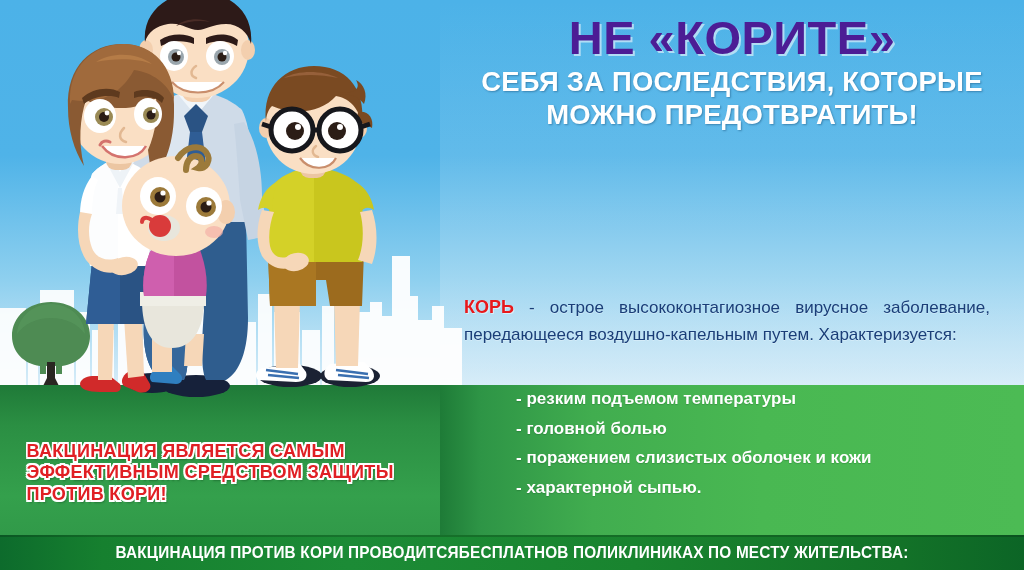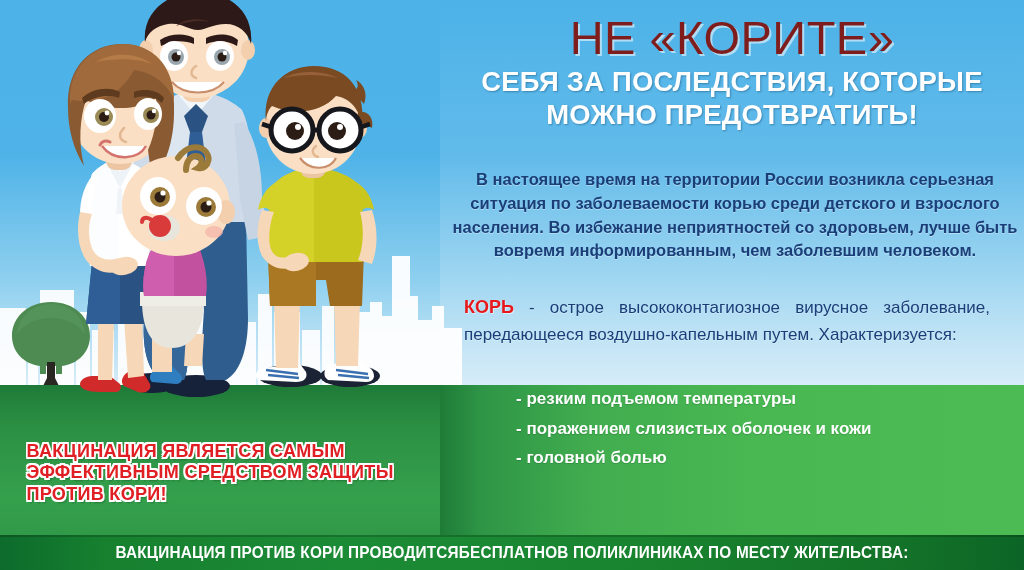--- a/index.html
+++ b/index.html
@@ -60,22 +60,22 @@
   .tree{position:absolute;left:8px;top:300px;width:86px;height:90px;}
 
   
   .headline{
     position:absolute;left:440px;top:14px;width:584px;
     text-align:center;
     line-height:1.02;
   }
   .h-red{
     display:block;
-    color:#7f1d1d;
-    font-size:47px;font-weight:normal;letter-spacing:.5px;
+    color:#4c1d95;
+    font-size:47px;font-weight:bold;letter-spacing:.5px;
     text-shadow:2px 2px 0 rgba(255,255,255,.55);
     margin-bottom:6px;
   }
   .h-white{
     display:block;
     color:#ffffff;
     font-size:28px;font-weight:bold;letter-spacing:.2px;
     text-shadow:1px 1px 2px rgba(20,70,110,.45);
     margin-top:5px;
     transform:scaleX(.98);
@@ -385,30 +385,30 @@
   </svg>
 
   <div class="panel-green"></div>
 
   <div class="headline">
     <span class="h-red">НЕ «КОРИТЕ»</span>
     <span class="h-white">СЕБЯ ЗА ПОСЛЕДСТВИЯ, КОТОРЫЕ</span>
     <span class="h-white">МОЖНО ПРЕДОТВРАТИТЬ!</span>
   </div>
 
-  <div class="para1">В настоящее время на территории России возникла серьезная  ситуация по заболеваемости корью среди детского и взрослого населения. Во избежание неприятностей со здоровьем, лучше быть вовремя информированным, чем заболевшим человеком.</div>
 
   <div class="para2">
     <span class="kor">КОРЬ</span><span> - острое высококонтагиозное вирусное заболевание, передающееся воздушно-капельным путем. Характеризуется:</span>
   </div>
 
   <div class="symptoms">
     <div class="symptom">- резким подъемом температуры</div>
+    <div class="symptom">- головной болью</div>
     <div class="symptom">- поражением слизистых оболочек и кожи</div>
-    <div class="symptom">- головной болью</div>
+    <div class="symptom">- характерной сыпью.</div>
   </div>
 
   <div class="slogan">
     <div>ВАКЦИНАЦИЯ ЯВЛЯЕТСЯ САМЫМ</div>
     <div>ЭФФЕКТИВНЫМ СРЕДСТВОМ ЗАЩИТЫ</div>
     <div>ПРОТИВ КОРИ!</div>
   </div>
 
   <div class="banner"></div>
   <div class="banner-topline"></div>

